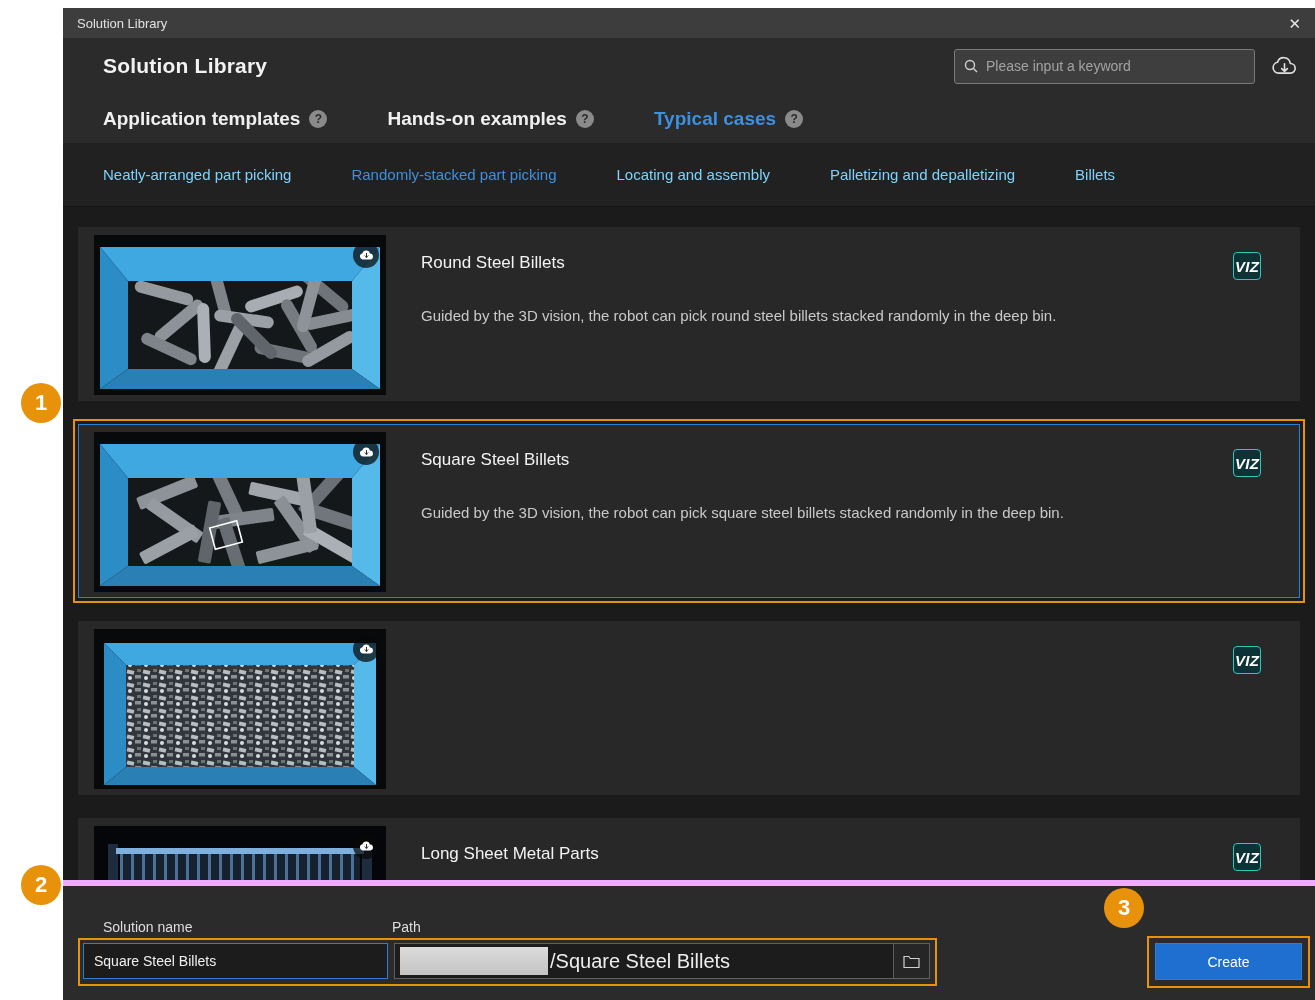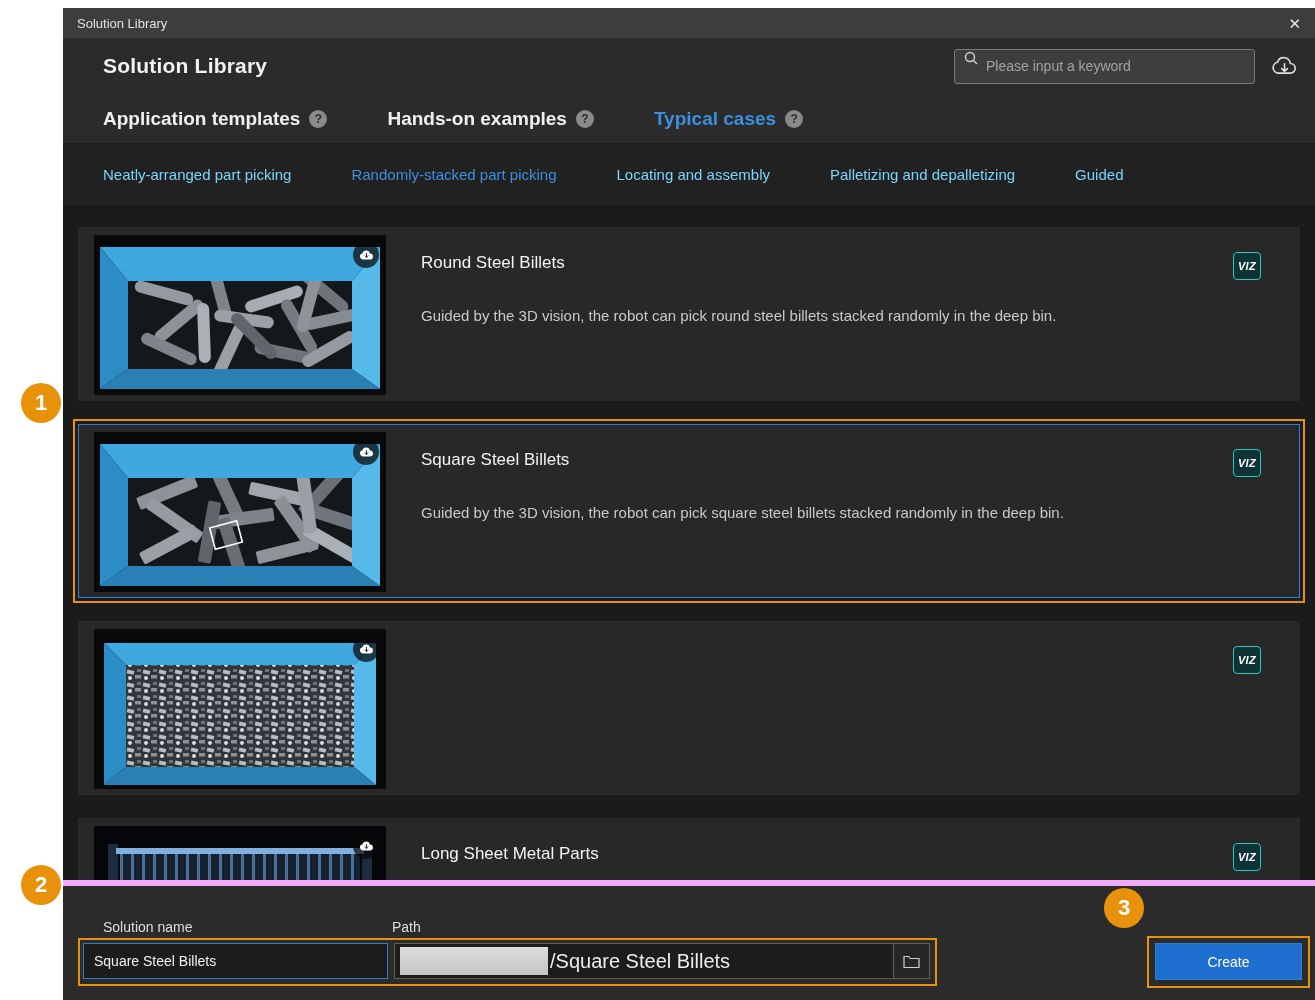--- a/index.html
+++ b/index.html
@@ -12,21 +12,21 @@
             background: #2b2b2b; display: flex; flex-direction: column; overflow: hidden; }
 
   .titlebar { height: 30px; background: #3d3d3d; display: flex; align-items: center;
               padding: 0 14px; color: #e2e2e2; font-size: 13px; flex: none; }
   .titlebar .close { margin-left: auto; background: none; border: none; color: #e8e8e8;
                      font-size: 15px; cursor: pointer; line-height: 1; }
 
   .header { height: 56px; display: flex; align-items: center; padding: 0 17px 0 40px; flex: none; }
   .header h1 { font-size: 21px; font-weight: bold; color: #f2f2f2; letter-spacing: 0.2px; }
   .search { margin-left: auto; width: 301px; height: 35px; background: #3e3e3e;
-            border: 1px solid #7a7a7a; border-radius: 3px; display: flex; 
+            border: 1px solid #7a7a7a; border-radius: 3px; display: flex; align-items: center;
             padding: 0 8px; gap: 7px; }
   .search input { flex: 1; background: transparent; border: none; outline: none;
                   color: #e8e8e8; font-size: 14px; font-family: inherit; }
   .search input::placeholder { color: #a3a3a3; }
   .cloud-btn { margin-left: 16px; background: none; border: none; cursor: pointer; display: flex; }
 
   .tabs { height: 49px; display: flex; align-items: center; gap: 60px; padding: 0 40px; flex: none; }
   .tab { display: flex; align-items: center; gap: 9px; font-size: 19px; font-weight: bold;
          color: #f0f0f0; cursor: pointer; }
   .tab.active { color: #3d8fe0; }
@@ -47,21 +47,21 @@
   .card.selected { border-color: #2a7fd4; outline: 2px solid #E8920C; outline-offset: 3px; }
   .thumb { position: relative; width: 292px; height: 160px; flex: none; background: #000;
            overflow: hidden; }
   .thumb svg.scene { display: block; }
   .dl { position: absolute; top: 7px; right: 7px; width: 26px; height: 26px; border-radius: 50%;
         background: rgba(8,8,8,0.72); display: flex; align-items: center; justify-content: center; }
   .cbody { margin-left: 35px; padding-top: 18px; flex: 1; min-width: 0; }
   .ctitle { font-size: 17px; color: #f2f2f2; }
   .cdesc { margin-top: 32px; font-size: 15px; color: #c9c9c9; line-height: 1.4; padding-right: 120px; }
   .viz { position: absolute; top: 24px; right: 38px; width: 28px; height: 28px; border-radius: 4px;
-         background: #0e3336; border: 1px solid #2EC6C0; color: #ffffff; font-size: 11px;
+         background: #0e3336; border: 1px solid #2EC6C0; color: #ffffff; font-size: 15px;
          font-weight: bold; font-style: italic; display: flex; align-items: center;
          justify-content: center; letter-spacing: 0.3px; }
 
   
   .footer { position: relative; height: 120px; background: #2b2b2b; border-top: 6px solid #f0abfc; flex: none; }
   .flabel { position: absolute; top: 33px; font-size: 14px; color: #dedede; }
   .lbl-name { left: 40px; }
   .lbl-path { left: 329px; }
   .input-name { position: absolute; left: 20px; top: 57px; width: 305px; height: 36px;
                 background: #1c1c1c; border: 1px solid #2a7fd4; color: #f0f0f0; font-size: 14px;
@@ -131,21 +131,21 @@
         <span>Typical cases</span>
         <span class="help">?</span>
       </div>
     </div>
 
     <div class="subtabs">
       <div class="subtab">Neatly-arranged part picking</div>
       <div class="subtab active">Randomly-stacked part picking</div>
       <div class="subtab">Locating and assembly</div>
       <div class="subtab">Palletizing and depalletizing</div>
-      <div class="subtab">Guided</div>
+      <div class="subtab">Billets</div>
     </div>
 
     <div class="list">
 
       <div class="card">
         <div class="thumb">
           <svg class="scene" width="292" height="160" viewBox="0 0 292 160">
             <rect width="292" height="160" fill="#07090b"></rect>
             <polygon points="6,12 286,12 258,46 34,46" fill="#3fa8e0"></polygon>
             <polygon points="6,12 34,46 34,134 6,154" fill="#2c8cc6"></polygon>

